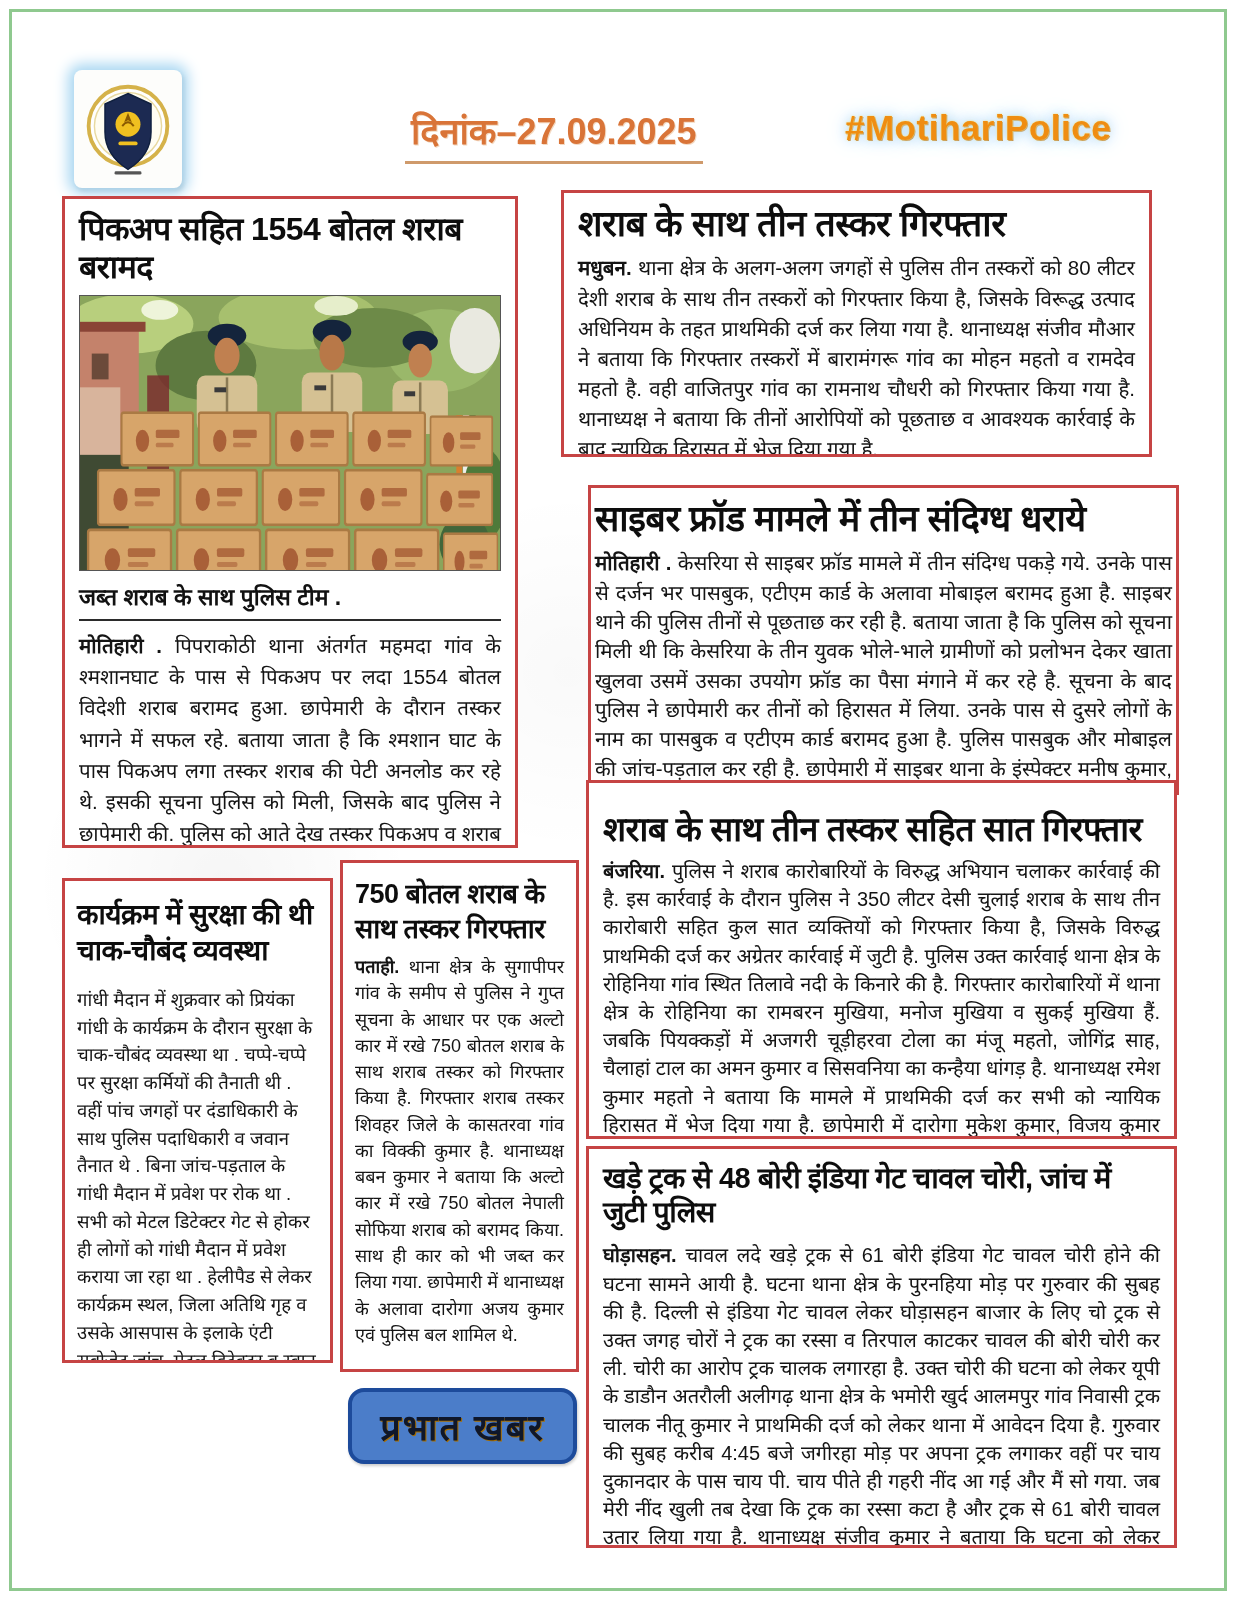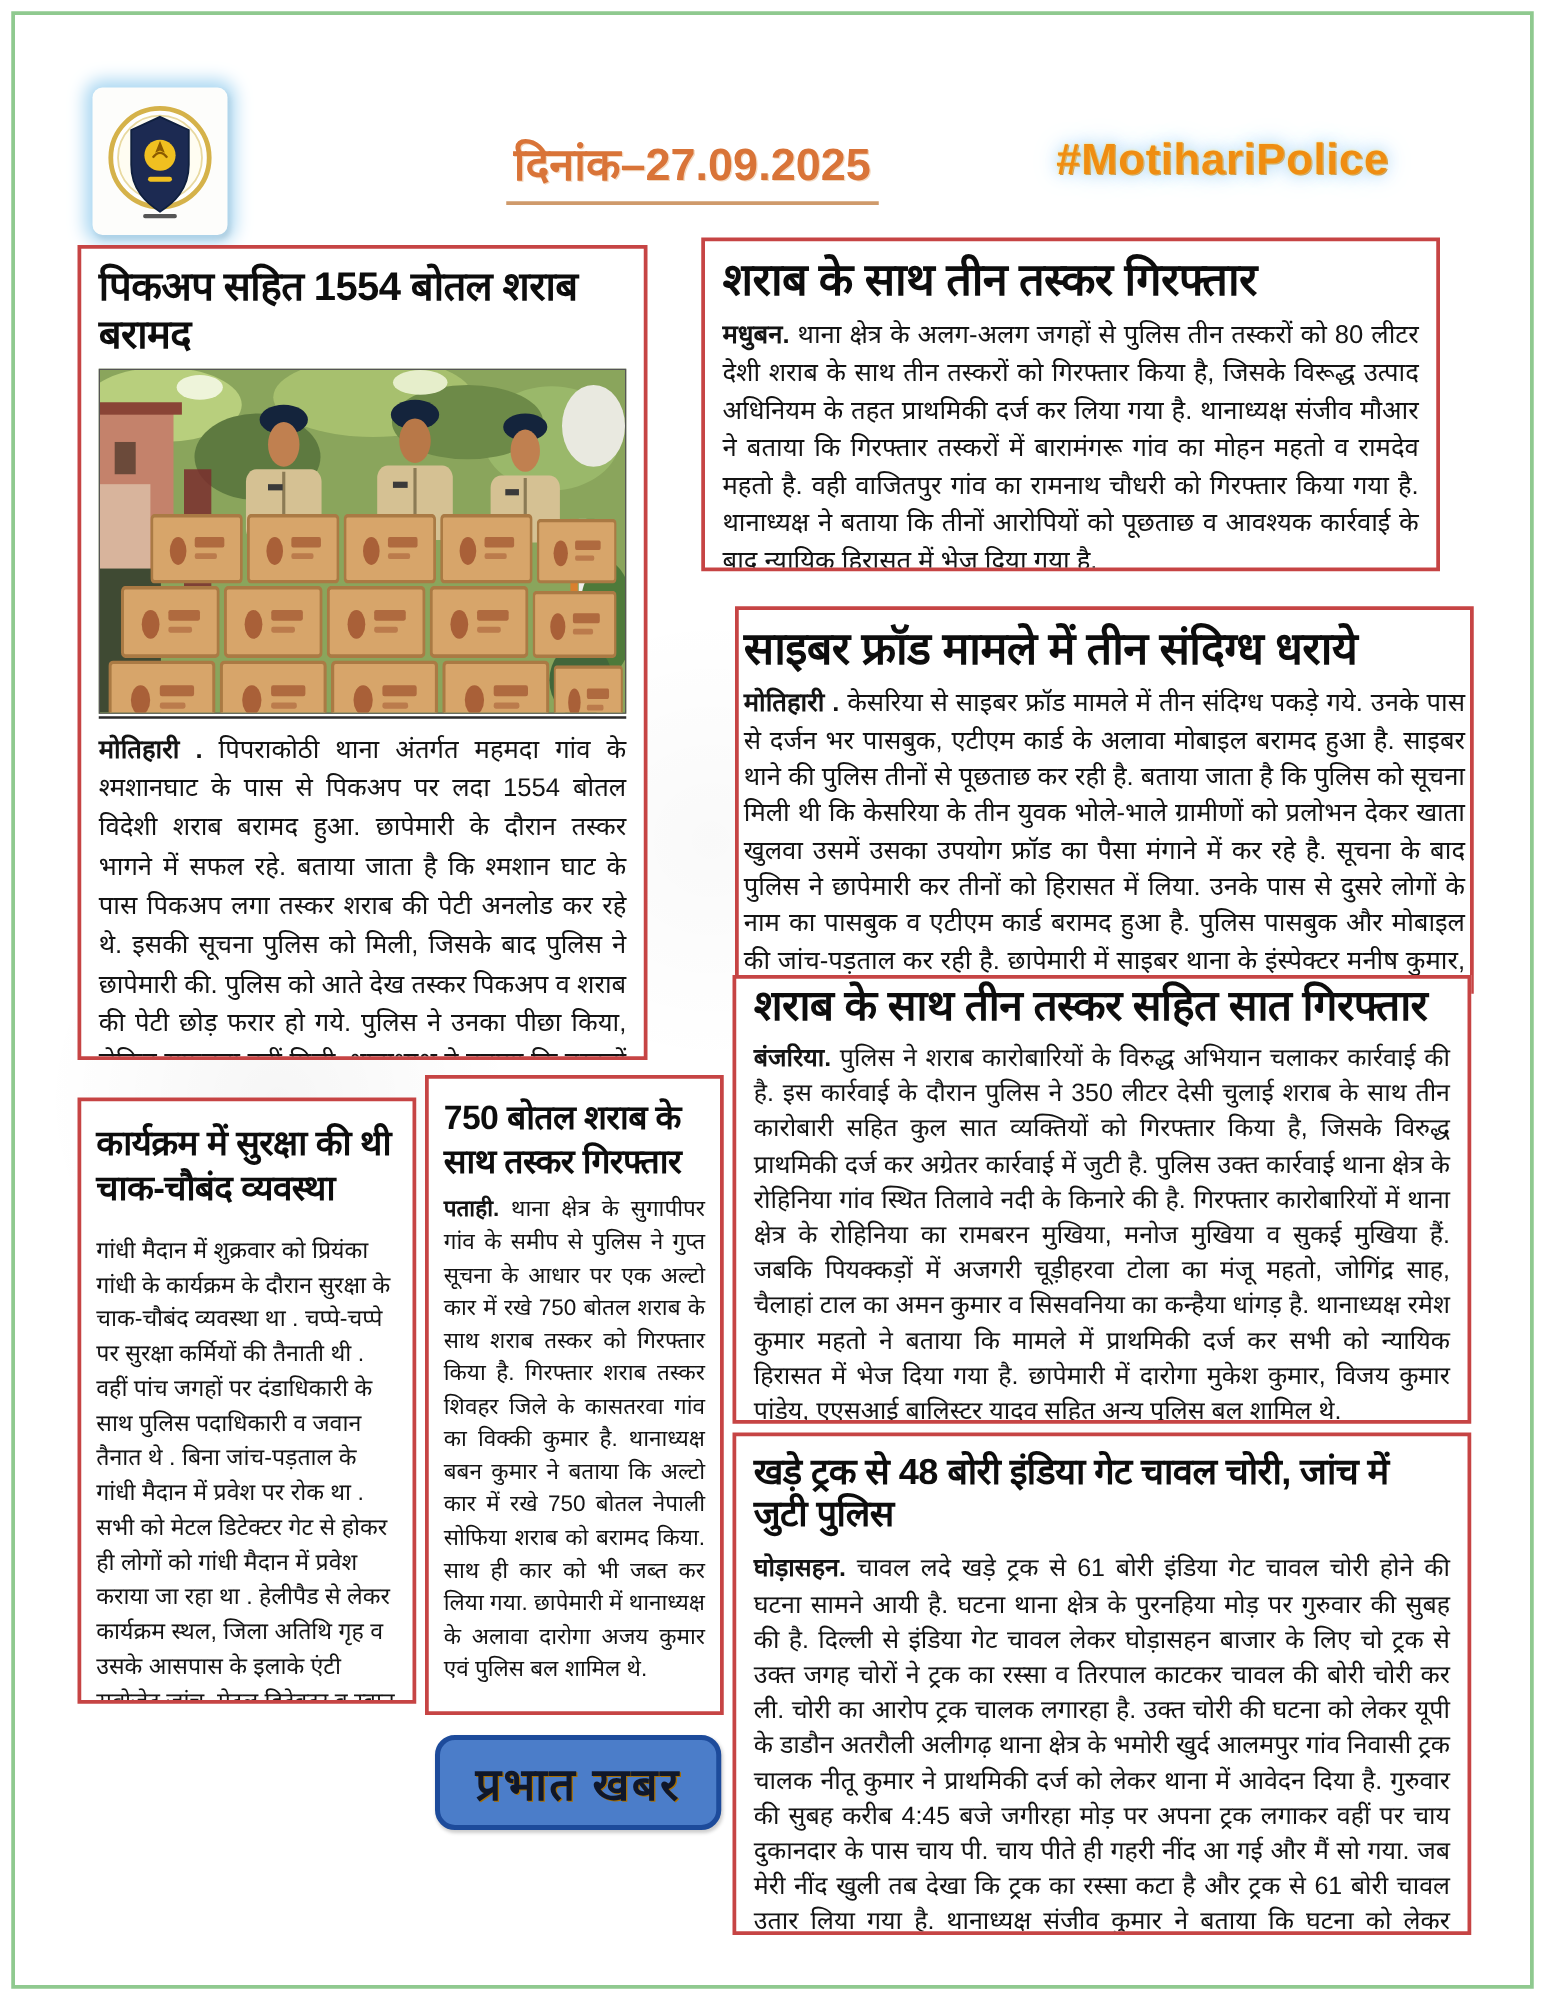--- a/index.html
+++ b/index.html
@@ -60,21 +60,21 @@
   .a-750{left:340px;top:860px;width:239px;height:512px;padding:12px 12px;}
   .a-750 h2{font-size:27px;line-height:1.28;}
   .a-750 p{font-size:18px;line-height:1.46;}
   
   .a-three{left:561px;top:190px;width:591px;height:267px;padding:8px 14px;}
   .a-three h2{font-size:36px;}
   .a-three p{font-size:20.5px;line-height:1.47;}
   .a-cyber{left:588px;top:463px;width:591px;height:310px;padding:8px 4px;margin-top:22px;}
   .a-cyber h2{font-size:36px;}
   .a-cyber p{font-size:20.5px;line-height:1.43;}
-  .a-seven{left:586px;top:780px;width:591px;height:359px;padding:0 14px;}
+  .a-seven{left:586px;top:780px;width:591px;height:359px;padding:24px 14px;}
   .a-seven h2{font-size:34px;}
   .a-seven p{font-size:20px;line-height:1.41;}
   .a-rice{left:586px;top:1146px;width:591px;height:402px;padding:10px 14px;}
   .a-rice h2{font-size:29px;margin-bottom:12px;}
   .a-rice p{font-size:20px;line-height:1.41;}
   
   .badge{
     position:absolute;left:348px;top:1388px;width:221px;height:68px;
     background:#4b7dc9;border:4px solid #1d4b9b;border-radius:16px;
     display:flex;align-items:center;justify-content:center;
@@ -172,20 +172,21 @@
         <use href="#crate" x="216" y="174" width="94" height="58"></use>
         <use href="#crate" x="314" y="174" width="94" height="58"></use>
         <use href="#crate" x="412" y="178" width="80" height="54"></use>
         <use href="#crate" x="8" y="234" width="102" height="60"></use>
         <use href="#crate" x="114" y="234" width="102" height="60"></use>
         <use href="#crate" x="220" y="234" width="102" height="60"></use>
         <use href="#crate" x="326" y="234" width="102" height="60"></use>
         <use href="#crate" x="432" y="238" width="66" height="56"></use>
       </svg>
     </div>
+    <div class="caption">जब्त शराब के साथ पुलिस टीम .</div>
     <div class="rule"></div>
     <p><span class="dl">मोतिहारी .</span> <span>पिपराकोठी थाना अंतर्गत महमदा गांव के श्मशानघाट के पास से पिकअप पर लदा 1554 बोतल विदेशी शराब बरामद हुआ. छापेमारी के दौरान तस्कर भागने में सफल रहे. बताया जाता है कि श्मशान घाट के पास पिकअप लगा तस्कर शराब की पेटी अनलोड कर रहे थे. इसकी सूचना पुलिस को मिली, जिसके बाद पुलिस ने छापेमारी की. पुलिस को आते देख तस्कर पिकअप व शराब की पेटी छोड़ फरार हो गये. पुलिस ने उनका पीछा किया, लेकिन सफलता नहीं मिली. थानाध्यक्ष ने बताया कि तस्करों को चिन्हित कर लिया गया है. प्राथमिकी दर्ज कर उनकी गिरफ्तारी के लिए छापेमारी की जा रही है.</span></p>
   </article>
 
   <article class="clip a-security">
     <h2>कार्यक्रम में सुरक्षा की थी चाक-चौबंद व्यवस्था</h2>
     <p>गांधी मैदान में शुक्रवार को प्रियंका गांधी के कार्यक्रम के दौरान सुरक्षा के चाक-चौबंद व्यवस्था था . चप्पे-चप्पे पर सुरक्षा कर्मियों की तैनाती थी . वहीं पांच जगहों पर दंडाधिकारी के साथ पुलिस पदाधिकारी व जवान तैनात थे . बिना जांच-पड़ताल के गांधी मैदान में प्रवेश पर रोक था . सभी को मेटल डिटेक्टर गेट से होकर ही लोगों को गांधी मैदान में प्रवेश कराया जा रहा था . हेलीपैड से लेकर कार्यक्रम स्थल, जिला अतिथि गृह व उसके आसपास के इलाके एंटी सबोजेट जांच, मेटल डिटेक्टर व स्वान दस्ता के लगातार जांच-पड़ताल की जा रही थी . वहीं पुलिस केंद्र स्थित हेलीपैड के पास पार्टी के कुछ नेताओं को छोड़ किसी अन्य को नहीं जाने दिया गया . सुरक्षा का ऐसा प्रबंध था कि परिदा भी पर नहीं मार सके .</p>
   </article>
 
   <article class="clip a-750">

